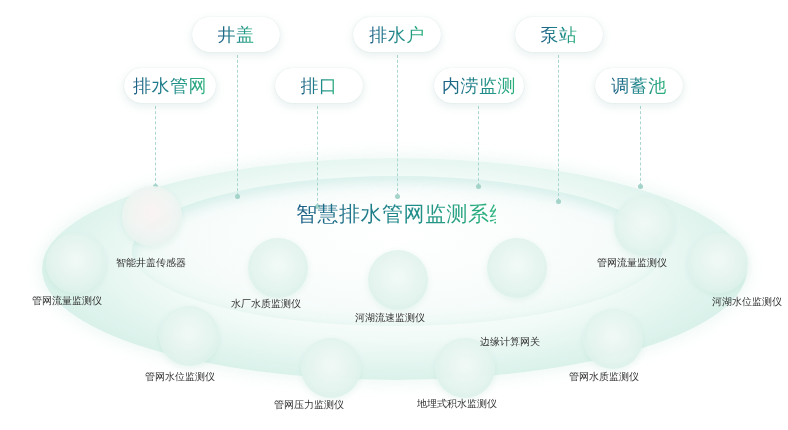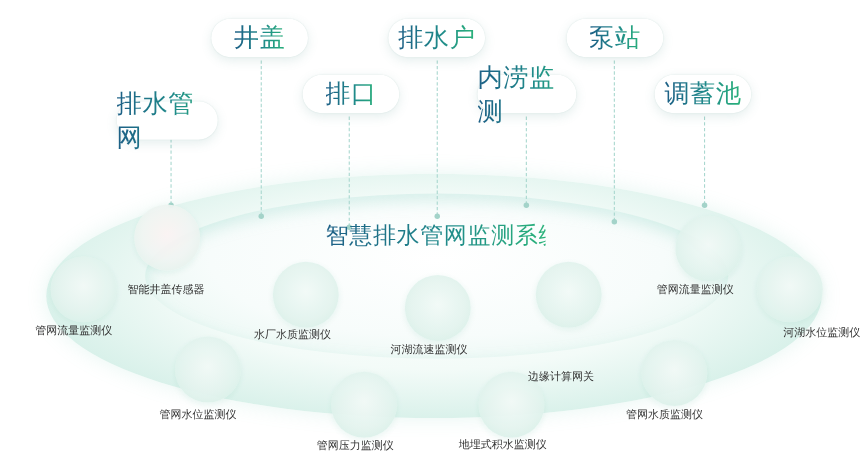--- a/index.html
+++ b/index.html
@@ -24,21 +24,21 @@
       box-shadow: inset 0 6px 14px rgba(150,215,200,0.35);
     }
 
     
     .pill {
       position: absolute; height: 35px; width: 88px;
       border-radius: 18px;
       background: #ffffff;
       box-shadow: 0 3px 10px rgba(90,150,140,0.16), 0 0 1px rgba(90,150,140,0.25);
       display: flex; align-items: center; justify-content: center;
-      font-size: 23px; letter-spacing: 0.5px;
+      font-size: 18px; letter-spacing: 0.5px;
       cursor: pointer;
     }
     .grad-text {
       background: linear-gradient(90deg, #1d5f86 0%, #1f8a8a 55%, #2ab27a 100%);
       -webkit-background-clip: text; background-clip: text;
       color: transparent;
       -webkit-text-fill-color: transparent;
     }
 
     
@@ -88,21 +88,21 @@
   <div class="pill" style="left:192px; top:17px;">
     <span class="grad-text">井盖</span>
   </div>
   <div class="pill" style="left:353px; top:17px;">
     <span class="grad-text">排水户</span>
   </div>
   <div class="pill" style="left:515px; top:17px;">
     <span class="grad-text">泵站</span>
   </div>
 
-  <div class="pill" style="left:106px; top:68px; width:92px;margin-top:24px;">
+  <div class="pill" style="left:124px; top:68px; width:92px;">
     <span class="grad-text">排水管网</span>
   </div>
   <div class="pill" style="left:275px; top:68px;">
     <span class="grad-text">排口</span>
   </div>
   <div class="pill" style="left:595px; top:68px;">
     <span class="grad-text">调蓄池</span>
   </div>
   <div class="pill" style="left:434px; top:68px; width:90px;">
     <span class="grad-text">内涝监测</span>
@@ -123,16 +123,16 @@
   <div class="orb" style="left:583px; top:309px;"></div>
 
   <div class="dev-label" style="left:116px; top:256px;">智能井盖传感器</div>
   <div class="dev-label" style="left:32px; top:294px;">管网流量监测仪</div>
   <div class="dev-label" style="left:231px; top:297px;">水厂水质监测仪</div>
   <div class="dev-label" style="left:355px; top:311px;font-family:Liberation Mono, monospace;">河湖流速监测仪</div>
   <div class="dev-label" style="left:480px; top:296px;margin-top:39px;">边缘计算网关</div>
   <div class="dev-label" style="left:597px; top:256px;">管网流量监测仪</div>
   <div class="dev-label" style="left:679px; top:295px;margin-left:33px;">河湖水位监测仪</div>
   <div class="dev-label" style="left:145px; top:370px;">管网水位监测仪</div>
-  <div class="dev-label" style="left:288px; top:398px;text-align:right;">管网压力监测仪</div>
+  <div class="dev-label" style="left:274px; top:398px;text-align:right;">管网压力监测仪</div>
   <div class="dev-label" style="left:417px; top:397px;">地埋式积水监测仪</div>
   <div class="dev-label" style="left:569px; top:370px;">管网水质监测仪</div>
 </div>
 
 </body></html>

